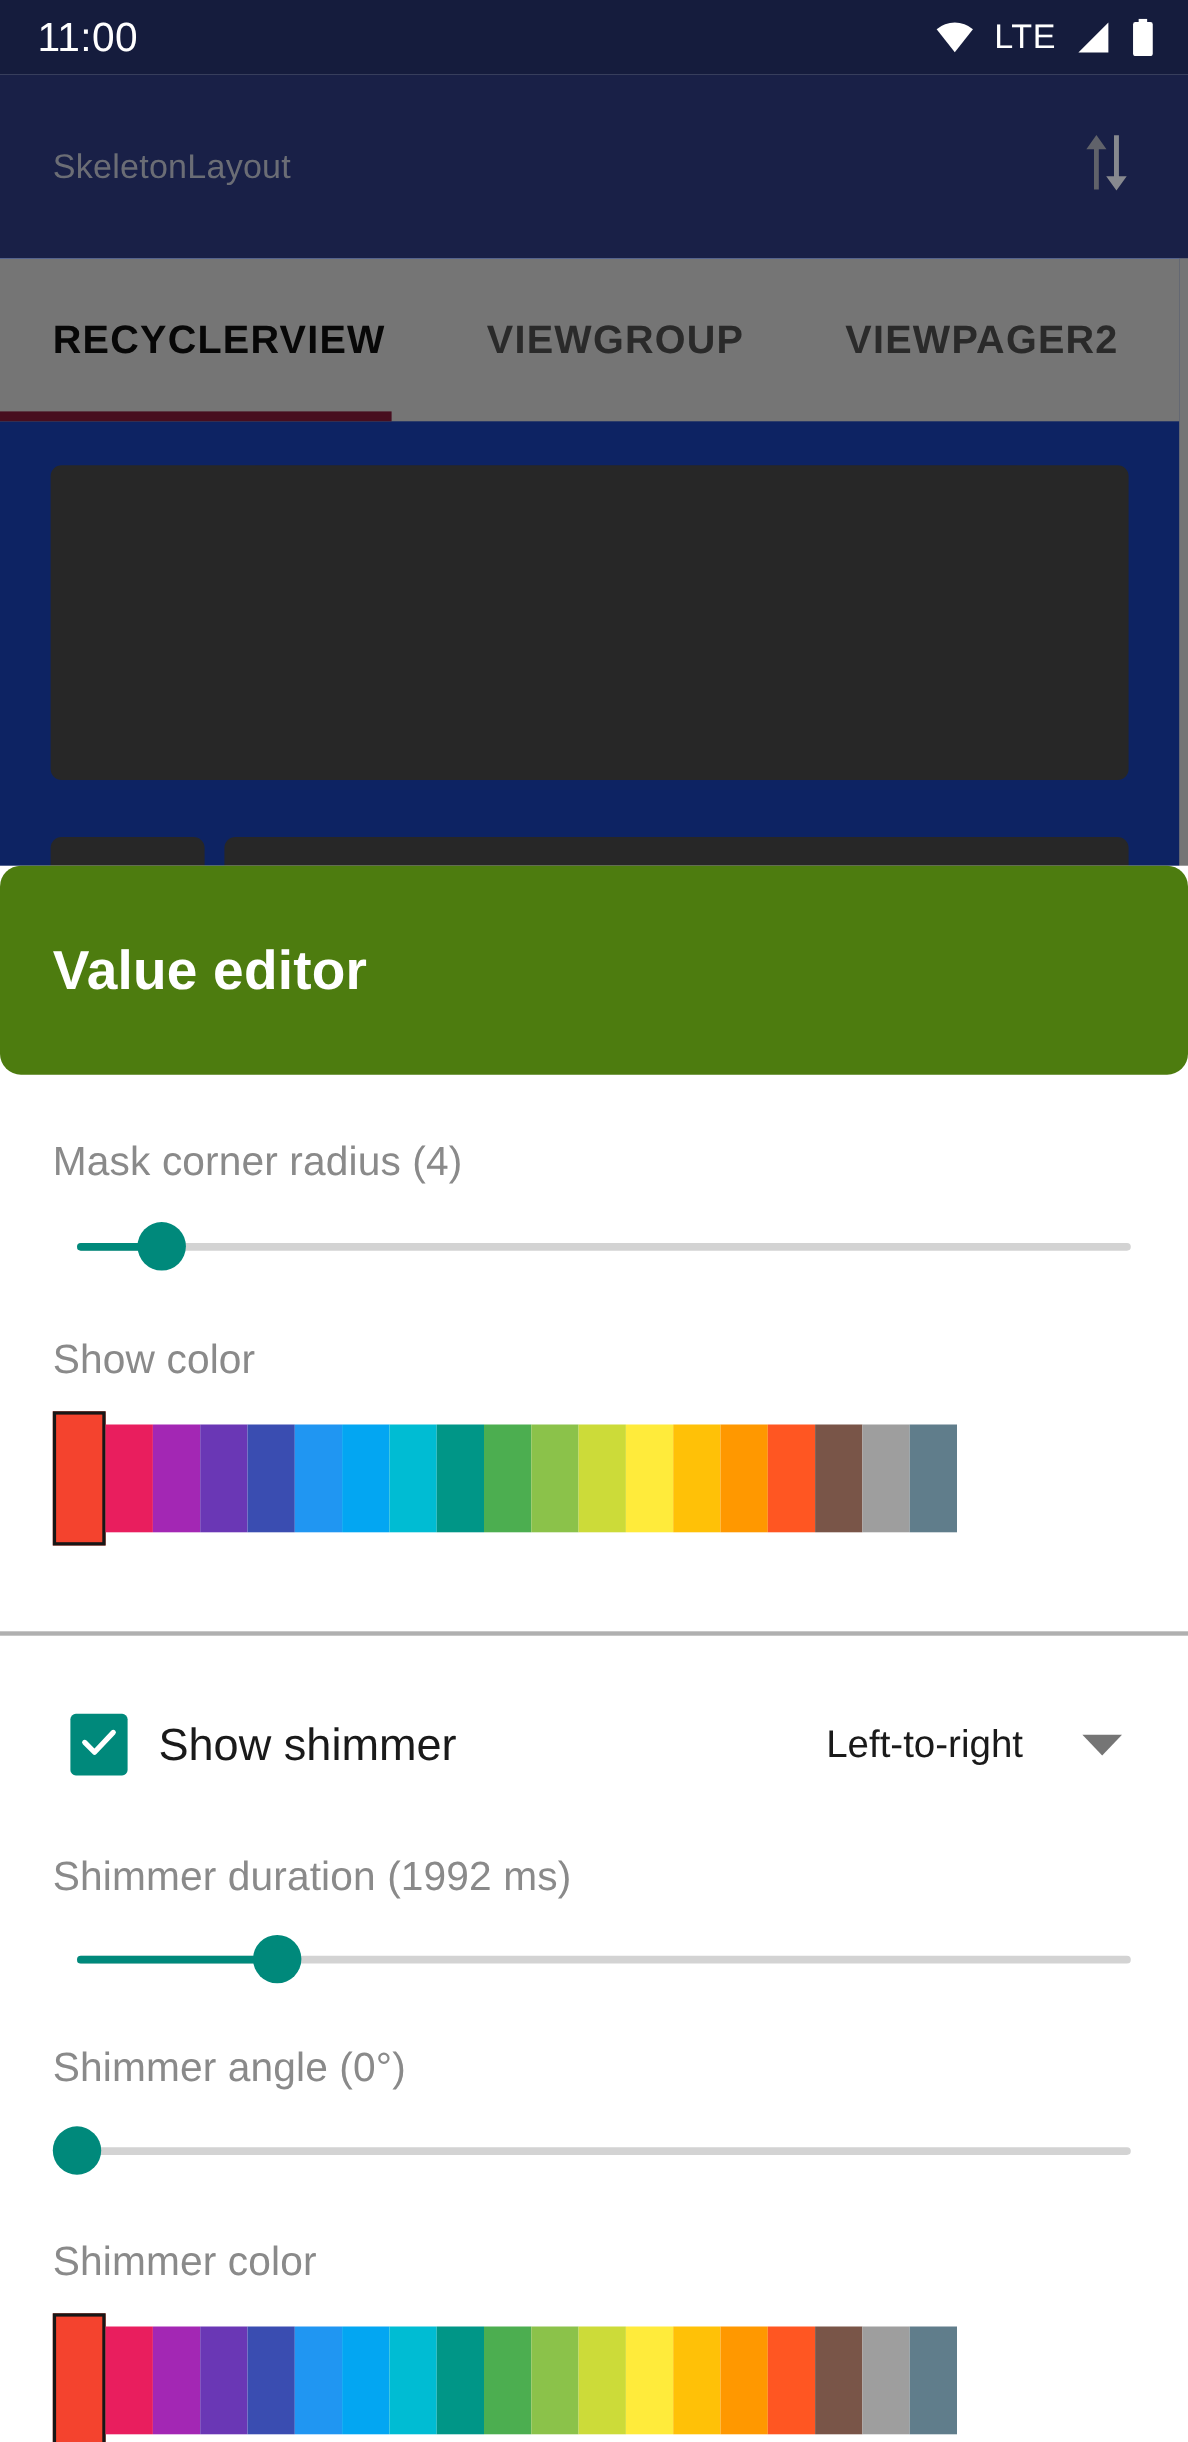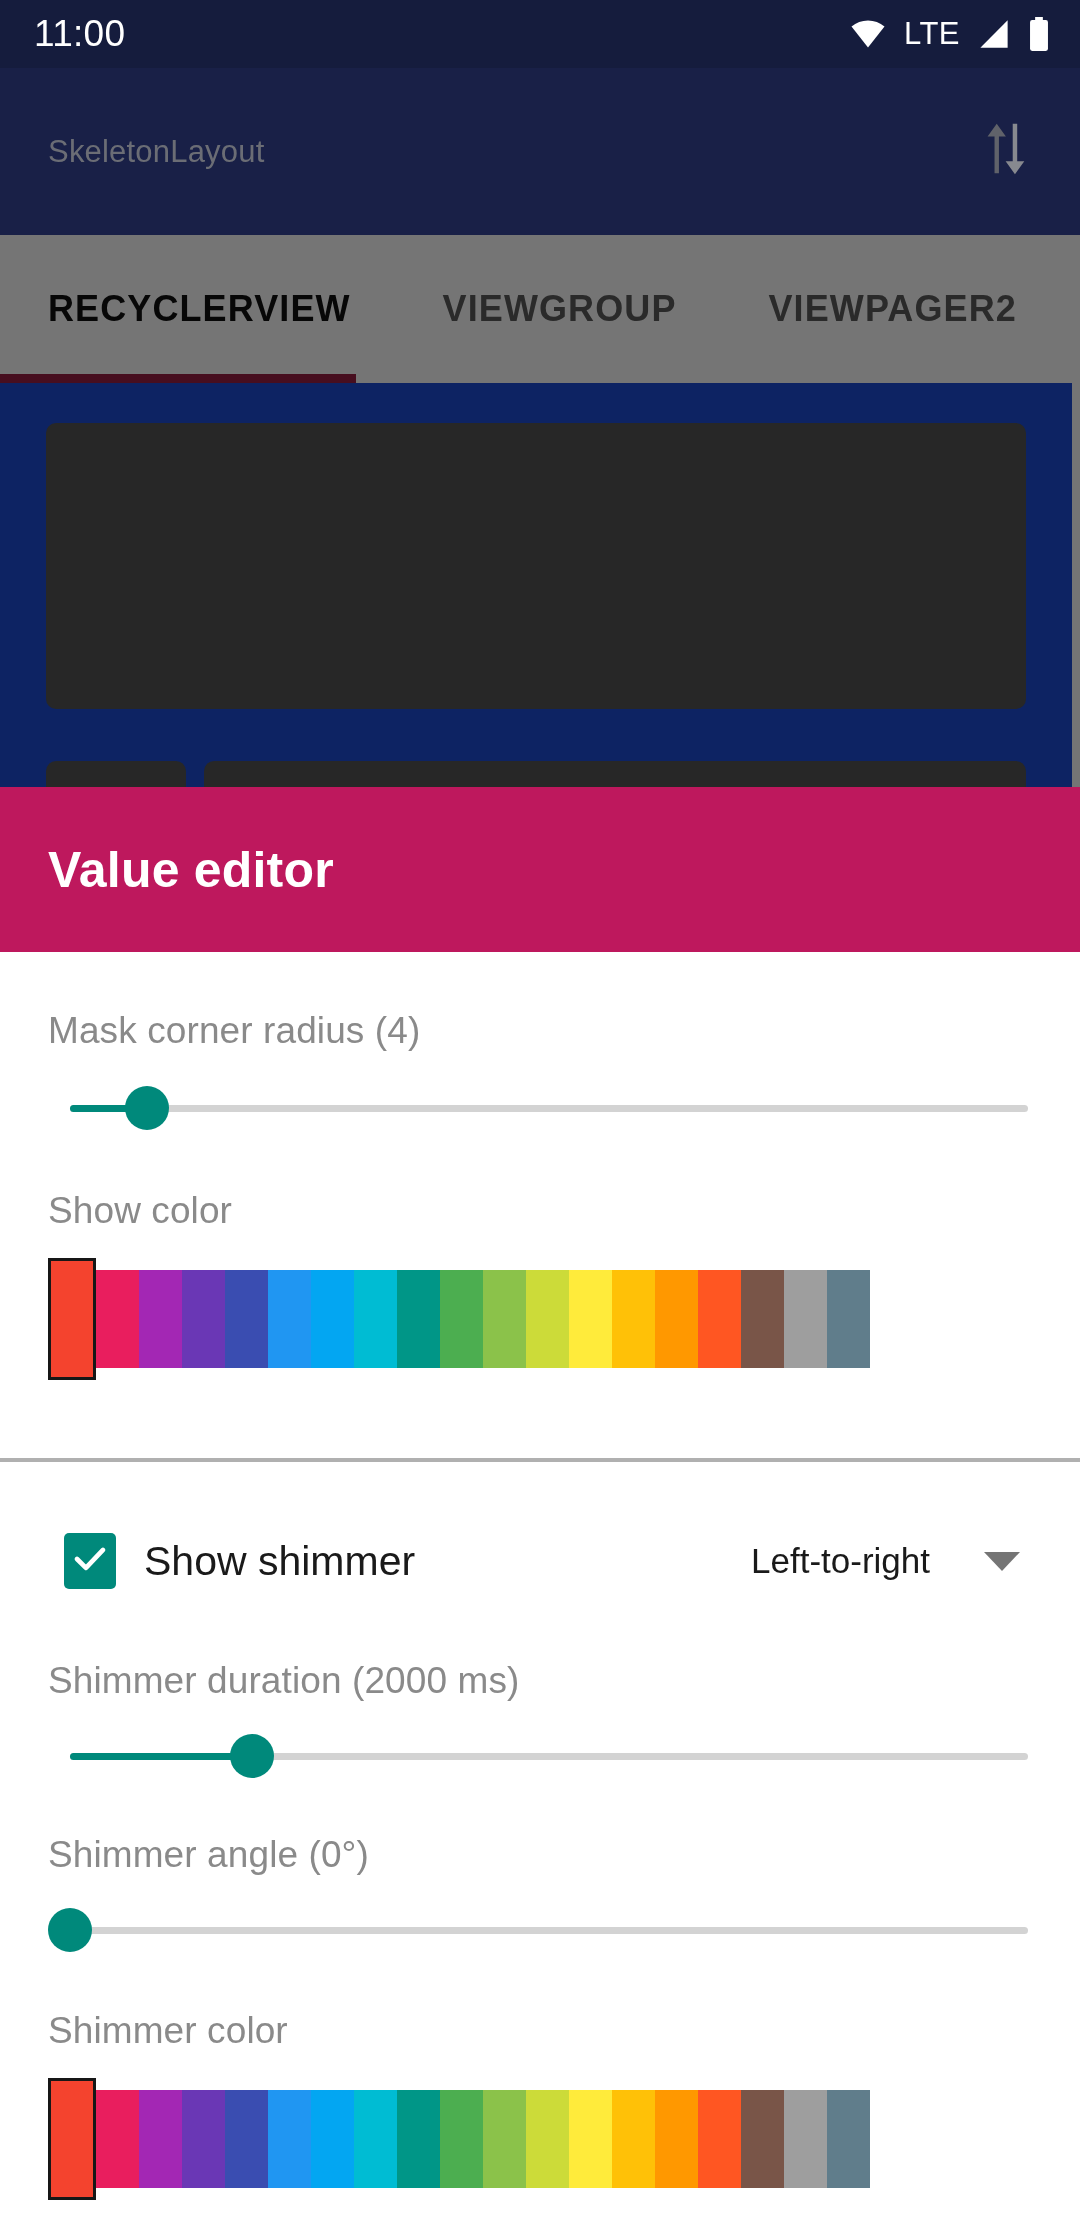--- a/index.html
+++ b/index.html
@@ -133,25 +133,26 @@
   
   .sheet {
     position: absolute;
     top: 787px; left: 0;
     width: 1080px;
     height: 1433px;
     background: #ffffff;
   }
   .sheet-header {
     width: 1080px;
-    height: 165px;
-    background: #be185d;
+    height: 190px;
+    background: #4d7c0f;
     display: flex;
     align-items: center;
     padding-left: 48px;
+    border-radius: 19px;
   }
   .sheet-header-title {
     color: #ffffff;
     font-size: 50px;
     font-weight: bold;
     letter-spacing: 0.2px;
   }
 
   .sheet-body { padding: 0; }
 
@@ -383,21 +384,21 @@
           </span>
         </div>
         <div class="check-label">Show shimmer</div>
         <div class="spinner">
           <span class="spinner-value">Left-to-right</span>
           <span class="spinner-caret"></span>
         </div>
       </div>
 
       <div style="height:44px"></div>
-      <div class="field-label" style="margin-left:48px;">Shimmer duration (2000 ms)</div>
+      <div class="field-label" style="margin-left:48px;">Shimmer duration (1992 ms)</div>
       <div style="height:22px"></div>
       <div class="slider-row">
         <div class="slider-track"></div>
         <div class="slider-fill" id="fill-duration" style="width: 182.02px;"></div>
         <div class="slider-thumb" id="thumb-duration" style="left: 204.02px;"></div>
       </div>
 
       <div style="height:46px"></div>
       <div class="field-label" style="margin-left:48px;">Shimmer angle (0°)</div>
       <div style="height:22px"></div>

